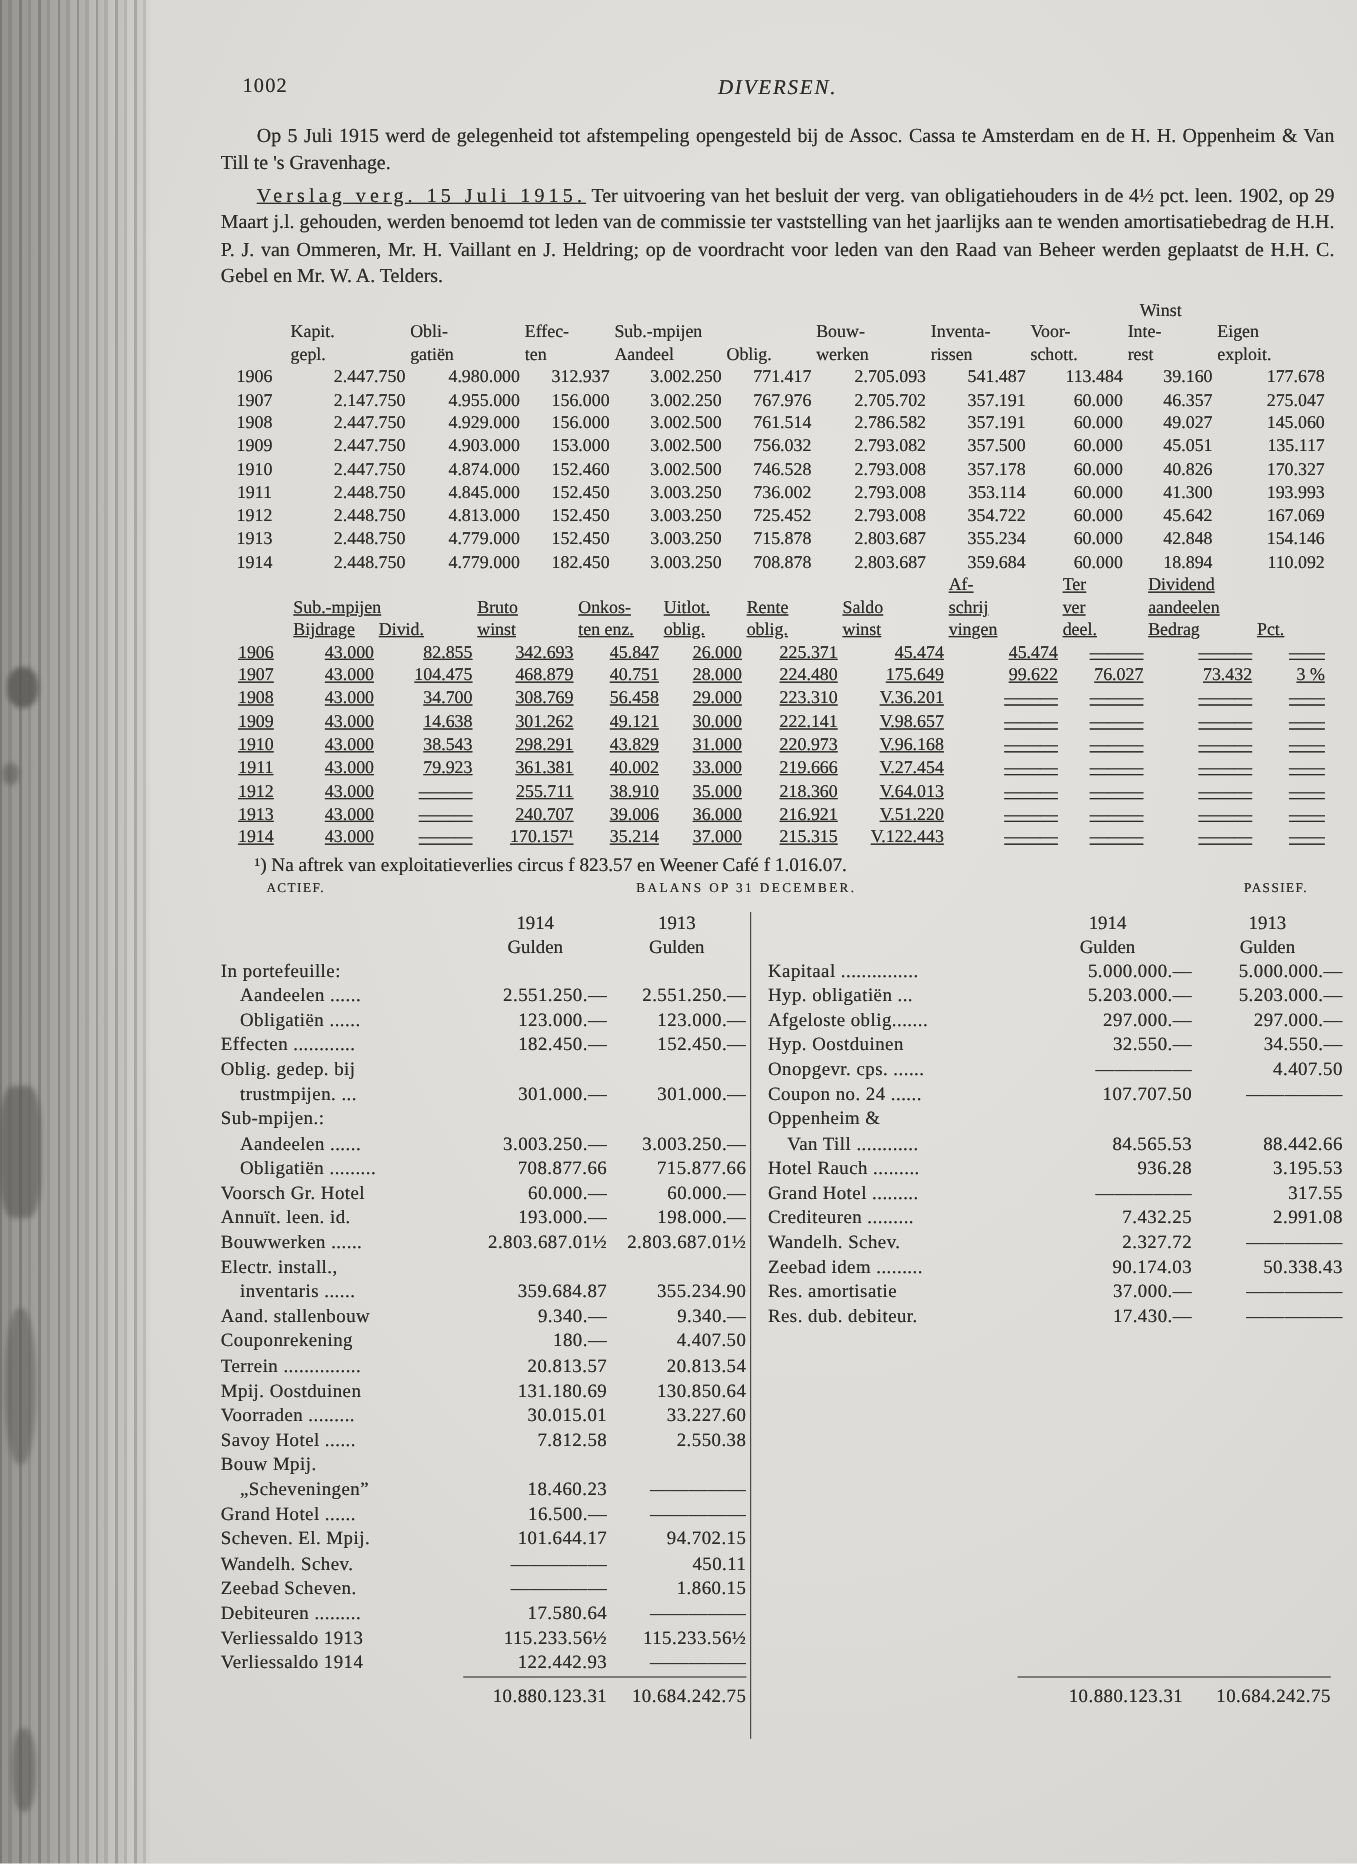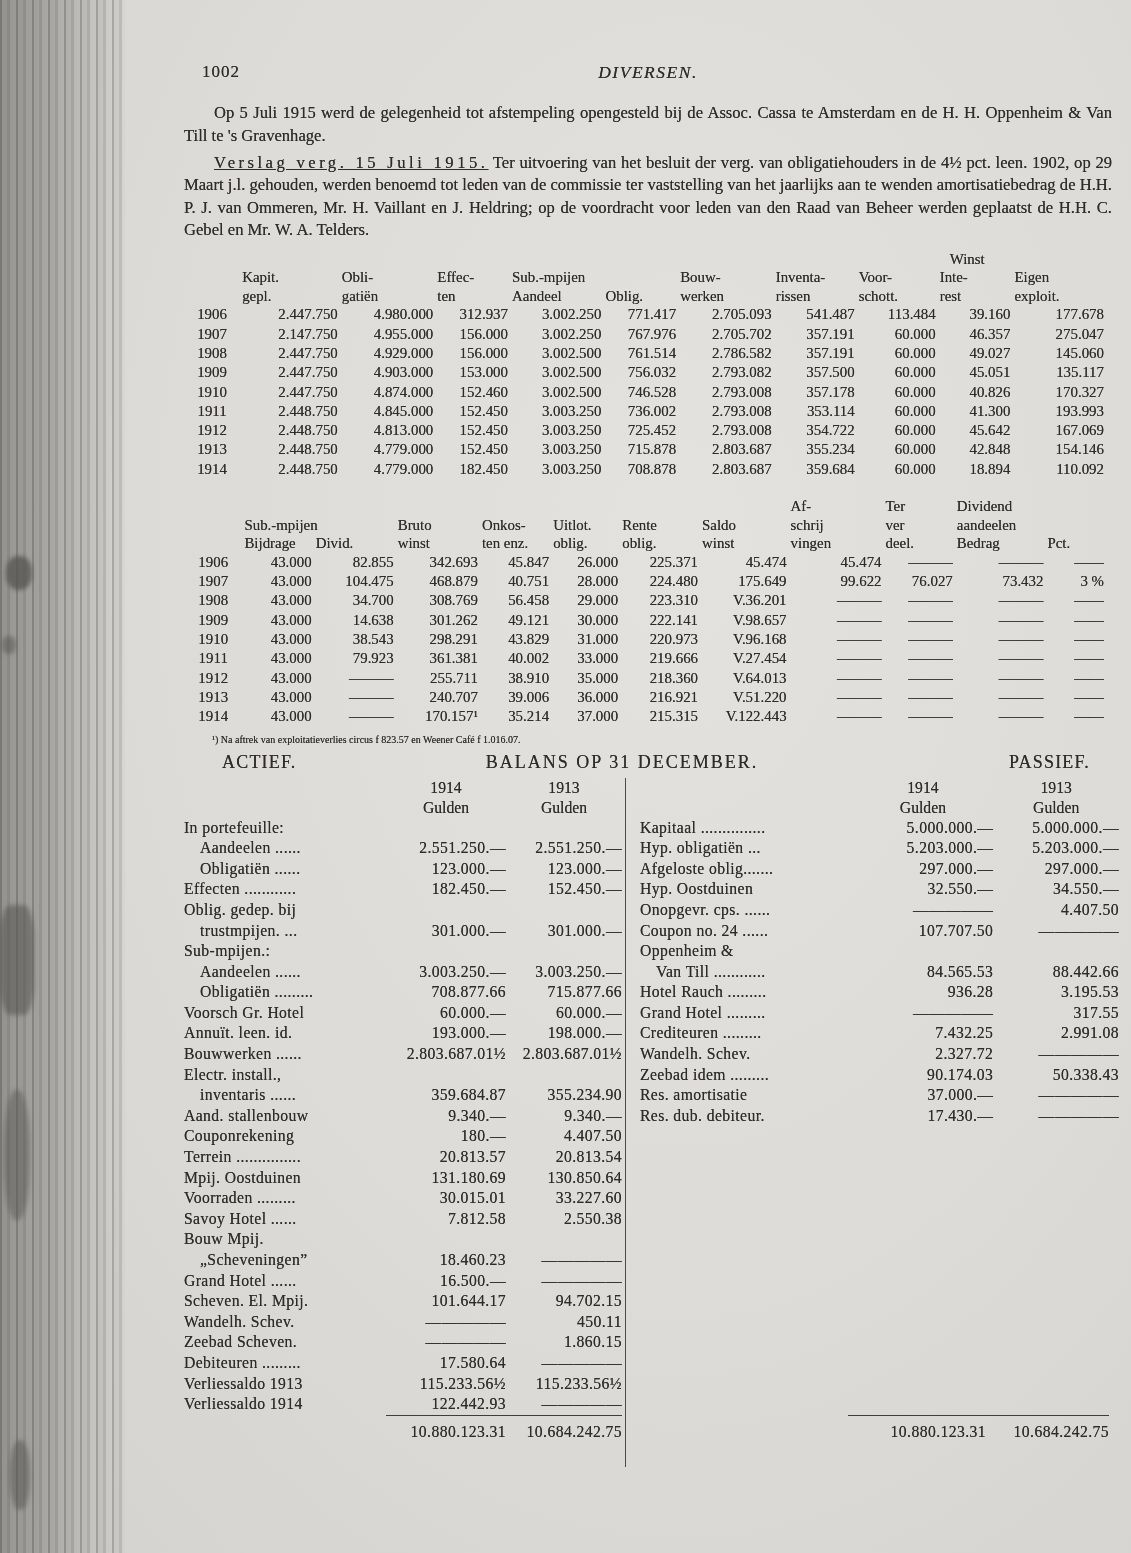--- a/index.html
+++ b/index.html
@@ -42,28 +42,28 @@
   .lead{letter-spacing:3.5px;margin-right:0;text-decoration:underline;}
 
   
   table{border-collapse:collapse;table-layout:fixed;}
   .t1,.t2{width:924px;margin-top:8px;font-size:14.9px;}
   .t1 th,.t2 th{font-weight:normal;text-align:left;padding:0;line-height:18.6px;
                 white-space:nowrap;}
   .t1 td,.t2 td{text-align:right;padding:0 4px 0 0;line-height:19.3px;white-space:nowrap;}
   .t1 td:first-child,.t2 td:first-child{text-align:center;padding-left:2px;}
   th.gh{text-align:left;padding-left:10px;}
-  .t2{margin-top:18px;}
+  .t2{margin-top:0;text-decoration:underline;}
 
   
-  .footnote{margin:3px 0 0 28px;font-size:10px;line-height:19px;}
+  .footnote{margin:3px 0 0 28px;font-size:16px;line-height:19px;}
 
   
   .balans{margin-top:3px;}
-  .bal-head{position:relative;height:26px;font-size:18px;letter-spacing:1.2px;}
+  .bal-head{position:relative;height:26px;font-size:11px;letter-spacing:1.2px;}
   .bh-actief{position:absolute;left:38px;}
   .bh-title{position:absolute;left:438px;transform:translateX(-50%);letter-spacing:2px;}
   .bh-passief{position:absolute;right:22px;}
   .bal-body{display:flex;align-items:stretch;}
   .bal-col{display:flex;flex-direction:column;}
   .bal-left{width:438px;}
   .bal-right{flex:1;border-left:1.5px solid #4d4b47;padding-left:14px;margin-left:3px;}
   .bal-col table{width:100%;font-size:15.7px;}
   .bal-col th{font-weight:normal;text-align:center;line-height:20px;padding:0;}
   .bal-col td{line-height:20.6px;padding:0;white-space:nowrap;letter-spacing:.4px;}

